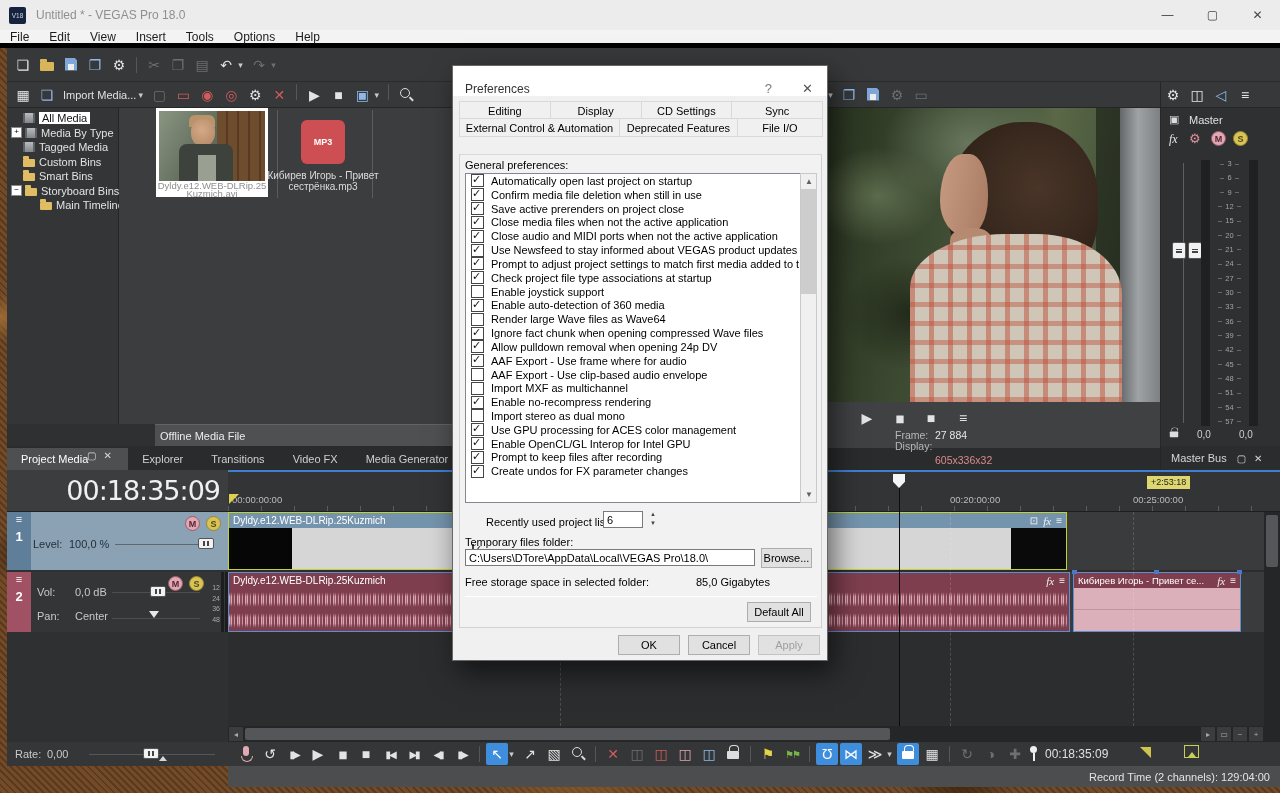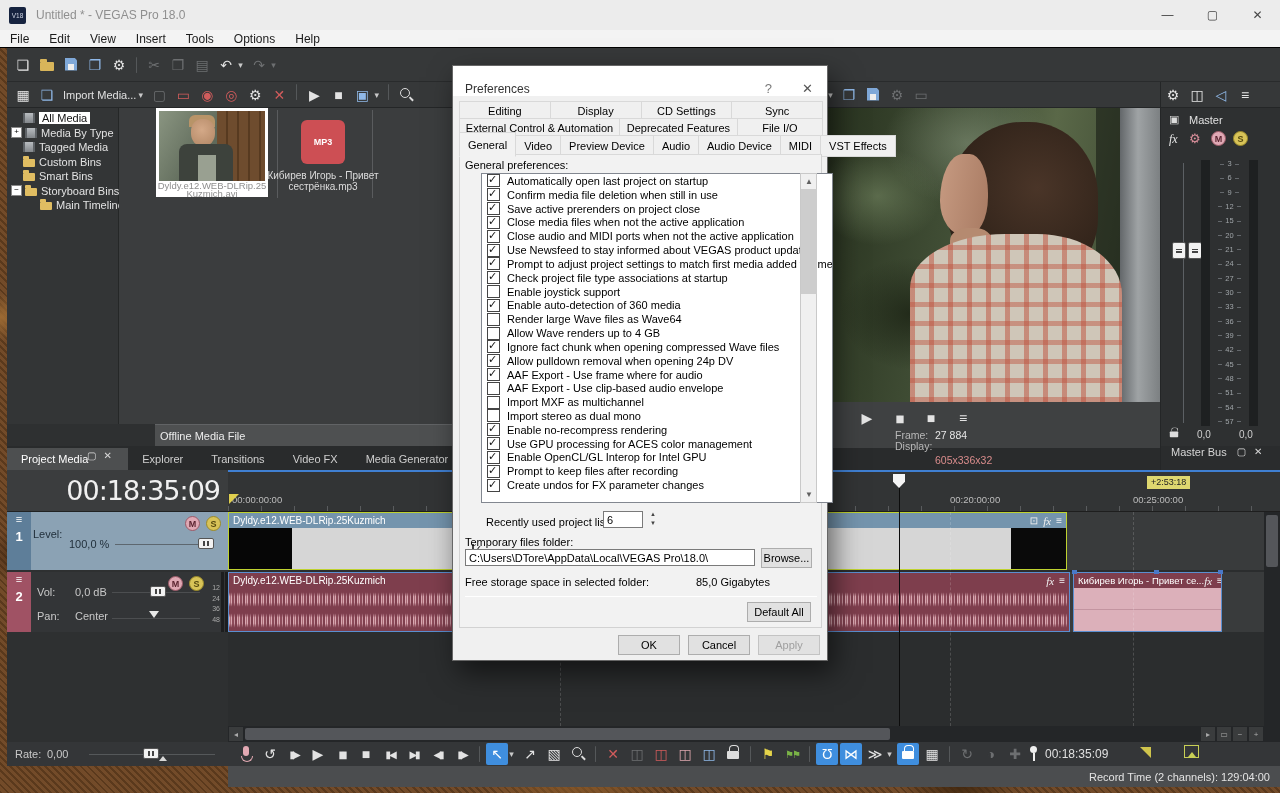--- a/index.html
+++ b/index.html
@@ -14,21 +14,21 @@
       radial-gradient(100px 50px at 75% 99%, #42280f 0%, rgba(66,40,15,0) 60%),
       radial-gradient(80px 40px at 0% 40%, #9c6a33 0%, rgba(156,106,51,0) 60%),
       repeating-linear-gradient(45deg, rgba(0,0,0,.18) 0 2px, rgba(255,255,255,.03) 2px 5px);
   }
   .abs{position:absolute;box-sizing:border-box}
   
   #titlebar{left:0;top:0;width:1280px;height:30px;background:#ececec;display:flex;align-items:center}
   .appbadge{width:17px;height:17px;background:#16233f;color:#cfd6e4;font-size:6.5px;display:flex;align-items:center;justify-content:center;margin-left:9px;border-radius:2px}
   .apptitle{color:#8f8f8f;font-size:12px;margin-left:10px;flex:1}
   .winbtn{width:45px;height:30px;display:flex;align-items:center;justify-content:center;color:#444;font-size:12px}
-  #menubar{left:0;top:30px;width:1280px;height:18px;background:#f3f3f3;display:flex;align-items:center;border-bottom:1px solid #000000}
+  #menubar{left:0;top:30px;width:1280px;height:18px;background:#f3f3f3;display:flex;align-items:center;border-bottom:5px solid #000000}
   .menu-item{font-size:12px;color:#1c1c1c;padding:0 10px;height:18px;display:flex;align-items:center}
   
   #maintoolbar{left:7px;top:48px;width:1273px;height:34px;background:#363839;display:flex;align-items:center;padding-left:4px;border-bottom:1px solid #292b2c}
   .ticon{min-width:22px;height:22px;display:flex;align-items:center;justify-content:center;color:#e3e3e3;font-size:14px;margin:0 1px;position:relative;border-radius:2px}
   .ticon .g{font-style:normal}
   .ticon.dim{color:#6d6f71}
   .c-white{color:#e3e3e3}.c-blue{color:#8fb8e8}.c-red{color:#d25c5c}.c-pink{color:#dea6ae}.c-yellow{color:#e5d44a}.c-green{color:#7ab347}
   .drop{min-width:11px;font-size:9px;color:#c9c9c9;margin-left:-3px}
   .sep{min-width:1px;width:1px;height:16px;background:#55585a;margin:0 5px}
   .active{background:#3f8ede;color:#fff}
@@ -81,21 +81,21 @@
   #masterbar{left:1160px;top:82px;width:120px;height:26px;background:#363839;display:flex;align-items:center;border-bottom:1px solid #242627;border-left:1px solid #242627}
   #masterpanel{left:1160px;top:108px;width:120px;height:338px;background:#2e3031;border-left:1px solid #242627}
   .ms{width:15px;height:15px;border-radius:50%;font-size:9px;font-weight:bold;display:flex;align-items:center;justify-content:center}
   .msM{background:#dfa8b4;color:#5a2430;border:1px solid #9c5a68}
   .msS{background:#d8c358;color:#564a10;border:1px solid #9a8a2a}
   .mscale{display:flex;flex-direction:column;justify-content:space-between}
   .mrow{display:flex;align-items:center;justify-content:center;color:#9fa4a8;font-size:7.5px;line-height:8px}
   .mrow::before,.mrow::after{content:"";width:4px;height:1px;background:#64686c;margin:0 3px}
   .knob{width:16px;height:11px;background:#f2f2f2;border:1px solid #555;border-radius:2px;display:flex;align-items:center;justify-content:center;gap:2px}
   .knob i{width:2px;height:5px;background:#444}
-  #mastertab{left:1160px;top:446px;width:120px;height:24px;background:#2a2c2d;display:flex;align-items:flex-start;color:#d6d6d6;font-size:11px;border-left:1px solid #242627}
+  #mastertab{left:1160px;top:446px;width:120px;height:24px;background:#2a2c2d;display:flex;align-items:center;color:#d6d6d6;font-size:11px;border-left:1px solid #242627}
   
   #tcpanel{left:7px;top:470px;width:221px;height:42px;background:#3b3d3e;border-bottom:1px solid #202222}
   #bigtc{position:absolute;right:8px;top:5px;font-size:27px;color:#f0f0f0;font-family:"DejaVu Sans",sans-serif;letter-spacing:-1px}
   #ruler{left:228px;top:472px;width:1052px;height:40px;background:#323435;border-bottom:1px solid #1e1e1e;
     background-image:repeating-linear-gradient(90deg,#5a5c5e 0 1px,rgba(0,0,0,0) 1px 33px);
     background-size:100% 5px;background-position:0 100%;background-repeat:no-repeat}
   .rlabel{position:absolute;top:22px;font-size:9.5px;color:#bdbdbd;white-space:nowrap}
   #tracksbg{left:228px;top:512px;width:1036px;height:214px;background:#2b2d2e}
   .trackrow{position:absolute;left:0;width:1036px;background:#393b3c}
   .gline{position:absolute;top:0;width:0;height:214px;border-left:1px dashed rgba(255,255,255,.16);display:none}
@@ -124,21 +124,21 @@
   #ratepanel{left:7px;top:742px;width:221px;height:24px;background:#343638}
   #statusbar{left:228px;top:766px;width:1052px;height:21px;background:#4b4d4f;display:flex;align-items:center;justify-content:flex-end;padding-right:10px;color:#e3e3e3;font-size:11px}
   
   #dialog{left:452px;top:65px;width:376px;height:596px;background:#f0f0f0;border:1px solid #666;box-shadow:6px 12px 26px rgba(0,0,0,.55);z-index:50}
   #dlgtitle{height:30px;background:#fff;display:flex;align-items:flex-end}
   .dtabrow{position:absolute;left:6px;width:363px;display:flex}
   .tab{flex:1;height:17px;border:1px solid #d9d9d9;background:#f0f0f0;font-size:11px;color:#000;display:flex;align-items:center;justify-content:center;margin-right:-1px;white-space:nowrap}
   .tab3{flex:0 0 auto;padding:0 8px;height:20px}
   .tab.on{background:#f2f2f2;border-bottom:1px solid #f2f2f2;height:23px;margin-top:-3px;z-index:3;font-size:11px}
   #dlgpage{left:6px;top:88px;width:363px;height:474px;border:1px solid #d2d2d2;border-top:1px solid #d9d9d9;background:#f2f2f2}
-  #optlist{left:28px;top:107px;width:352px;height:330px;background:#fff;border:1px solid #828790;overflow:hidden}
+  #optlist{left:12px;top:107px;width:352px;height:330px;background:#fff;border:1px solid #828790;overflow:hidden}
   .opt{height:13.83px;display:flex;align-items:center}
   .cb{width:11px;height:11px;border:1px solid #454545;background:#fff;margin:0 7px 0 5px;position:relative;flex:none}
   .cb.on::before{content:"✓";position:absolute;top:-2px;left:0;font-size:11px;color:#101010}
   .optlabel{font-size:11px;color:#000;white-space:nowrap}
   .dtext{font-size:11px;color:#000}
   .dinput{border:1px solid #7a7a7a;background:#fff;font-size:11px;display:flex;align-items:center;padding-left:3px;white-space:nowrap;overflow:hidden}
   .dbtn{border:1px solid #adadad;background:#e1e1e1;font-size:11px;color:#000;display:flex;align-items:center;justify-content:center}
   .dbtn.dis{color:#9f9f9f;border-color:#c3c3c3}
   .lsb{position:absolute;right:0;top:0;width:16px;height:100%;background:#f0f0f0;border-left:1px solid #d5d5d5}
   .lsbthumb{position:absolute;left:0;top:15px;width:16px;height:105px;background:#cdcdcd}
@@ -528,21 +528,21 @@
     <span style="padding-left:4px">Dyldy.e12.WEB-DLRip.25Kuzmich</span>
     <span class="clipicons">
       <span class="fxi">fx</span>
       <span>≡</span>
     </span>
   </div>
   <div class="wave" style="position:absolute;left:0;top:17px;width:100%;height:19px"></div>
   <div class="wave" style="position:absolute;left:0;top:38px;width:100%;height:19px"></div>
 </div>
 
-<div class="abs" style="left:1073px;top:572px;width:149px;height:60px;border:1px solid #5a8fd0;background:#dcb0ba;z-index:3">
+<div class="abs" style="left:1073px;top:572px;width:168px;height:60px;border:1px solid #5a8fd0;background:#dcb0ba;z-index:3">
   <div class="cliphdr" style="background:#7e3e4d">
     <span style="padding-left:4px;font-size:9.5px">Кибирев Игорь - Привет се...</span>
     <span class="clipicons">
       <span class="fxi">fx</span>
       <span>≡</span>
     </span>
   </div>
   <div style="position:absolute;left:0;top:36px;width:100%;height:1px;background:#c394a0"></div>
   <span class="abs" style="left:-2px;top:-3px;width:5px;height:4px;background:#4a78c8"></span>
   <span class="abs" style="left:80px;top:-3px;width:5px;height:4px;background:#4a78c8"></span>
@@ -552,21 +552,21 @@
 <div class="abs" style="left:893px;top:474px;width:12px;height:14px;background:#f5f5f5;clip-path:polygon(0 0,100% 0,100% 55%,50% 100%,0 55%);z-index:7"></div>
 <div class="abs" style="left:899px;top:488px;width:1px;height:238px;background:#0c0c0c;z-index:6"></div>
 
 <div class="thead" style="top:512px;height:58px;background:#8ba2b4">
   <div class="tstrip" style="background:#5e7e99">
     <span class="tmenu">≡</span>
     <span class="tnum">1</span>
   </div>
   <span class="ms msM abs" style="left:178px;top:4px">M</span>
   <span class="ms msS abs" style="left:199px;top:4px">S</span>
-  <span class="hdrlbl abs" style="left:26px;top:16px">Level:</span>
+  <span class="hdrlbl abs" style="left:26px;top:26px">Level:</span>
   <span class="hdrlbl abs" style="left:62px;top:26px">100,0 %</span>
   <div class="sline abs" style="left:108px;top:32px;width:92px"></div>
   <span class="knob abs" style="left:191px;top:26px">
       <i></i>
       <i></i>
     </span>
 </div>
 
 <div class="thead" style="top:572px;height:60px;background:#333537">
   <div class="tstrip" style="background:#a05264">
@@ -758,30 +758,20 @@
       <span class="tab" style="flex-grow: 1;">Display</span>
       <span class="tab" style="flex-grow: 1; text-align: center;">CD Settings</span>
       <span class="tab" style="flex-grow: 1;">Sync</span>
     </div>
   <div class="dtabrow" style="top:52px">
 
   <span class="tab" style="flex-grow: 1.7;">External Control &amp; Automation</span>
       <span class="tab" style="flex-grow: 1.25;">Deprecated Features</span>
       <span class="tab" style="flex-grow: 0.9;">File I/O</span>
     </div>
-  <div class="dtabrow" style="top:69px">
-
-  <span class="tab tab3 on">General</span>
-      <span class="tab tab3">Video</span>
-      <span class="tab tab3">Preview Device</span>
-      <span class="tab tab3">Audio</span>
-      <span class="tab tab3">Audio Device</span>
-      <span class="tab tab3">MIDI</span>
-      <span class="tab tab3">VST Effects</span>
-    </div>
   <div id="dlgpage" class="abs"></div>
   <span class="dtext abs" style="left:12px;top:93px">General preferences:</span>
   <div id="optlist" class="abs">
 
   <div class="opt">
         <span class="cb on"></span>
         <span class="optlabel">Automatically open last project on startup</span>
       </div>
       <div class="opt">
         <span class="cb on"></span>
@@ -817,50 +807,46 @@
       </div>
       <div class="opt">
         <span class="cb on"></span>
         <span class="optlabel">Enable auto-detection of 360 media</span>
       </div>
       <div class="opt">
         <span class="cb"></span>
         <span class="optlabel">Render large Wave files as Wave64</span>
       </div>
       <div class="opt">
-        <span class="cb"></span>
-        <span class="optlabel">Allow Wave renders up to 4 GB</span>
-      </div>
-      <div class="opt">
         <span class="cb on"></span>
         <span class="optlabel">Ignore fact chunk when opening compressed Wave files</span>
       </div>
       <div class="opt">
         <span class="cb on"></span>
         <span class="optlabel">Allow pulldown removal when opening 24p DV</span>
       </div>
       <div class="opt">
         <span class="cb on"></span>
         <span class="optlabel">AAF Export - Use frame where for audio</span>
       </div>
       <div class="opt">
         <span class="cb"></span>
         <span class="optlabel">AAF Export - Use clip-based audio envelope</span>
       </div>
       <div class="opt">
         <span class="cb"></span>
         <span class="optlabel">Import MXF as multichannel</span>
       </div>
       <div class="opt">
+        <span class="cb on"></span>
+        <span class="optlabel">Enable no-recompress rendering</span>
+      </div>
+      <div class="opt">
         <span class="cb"></span>
         <span class="optlabel">Import stereo as dual mono</span>
-      </div>
-      <div class="opt">
-        <span class="cb on"></span>
-        <span class="optlabel">Enable no-recompress rendering</span>
       </div>
       <div class="opt">
         <span class="cb on"></span>
         <span class="optlabel">Use GPU processing for ACES color management</span>
       </div>
       <div class="opt">
         <span class="cb on"></span>
         <span class="optlabel">Enable OpenCL/GL Interop for Intel GPU</span>
       </div>
       <div class="opt">

